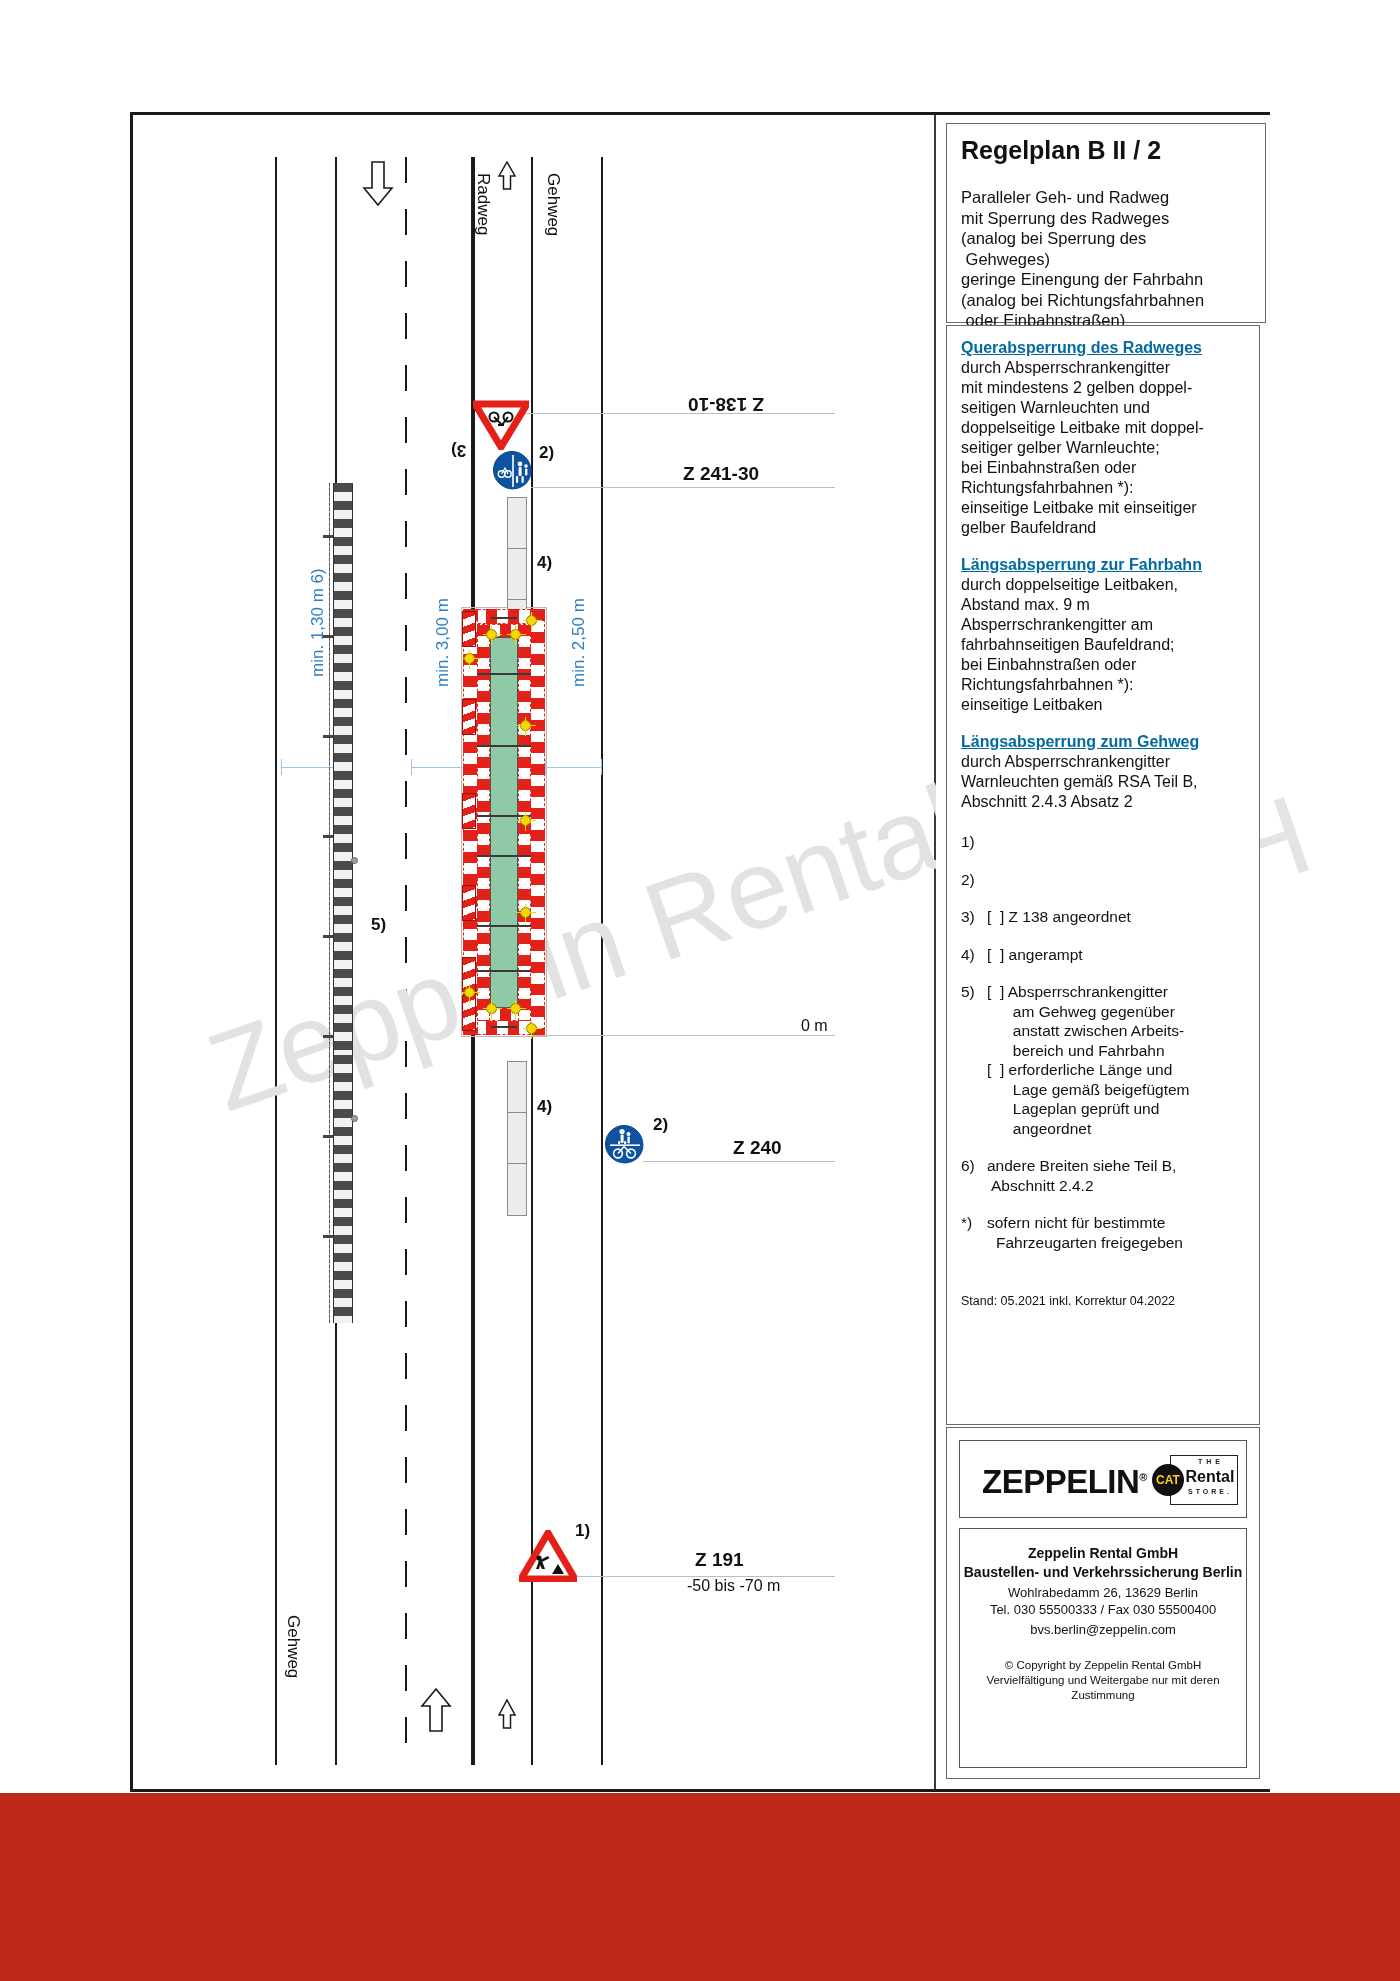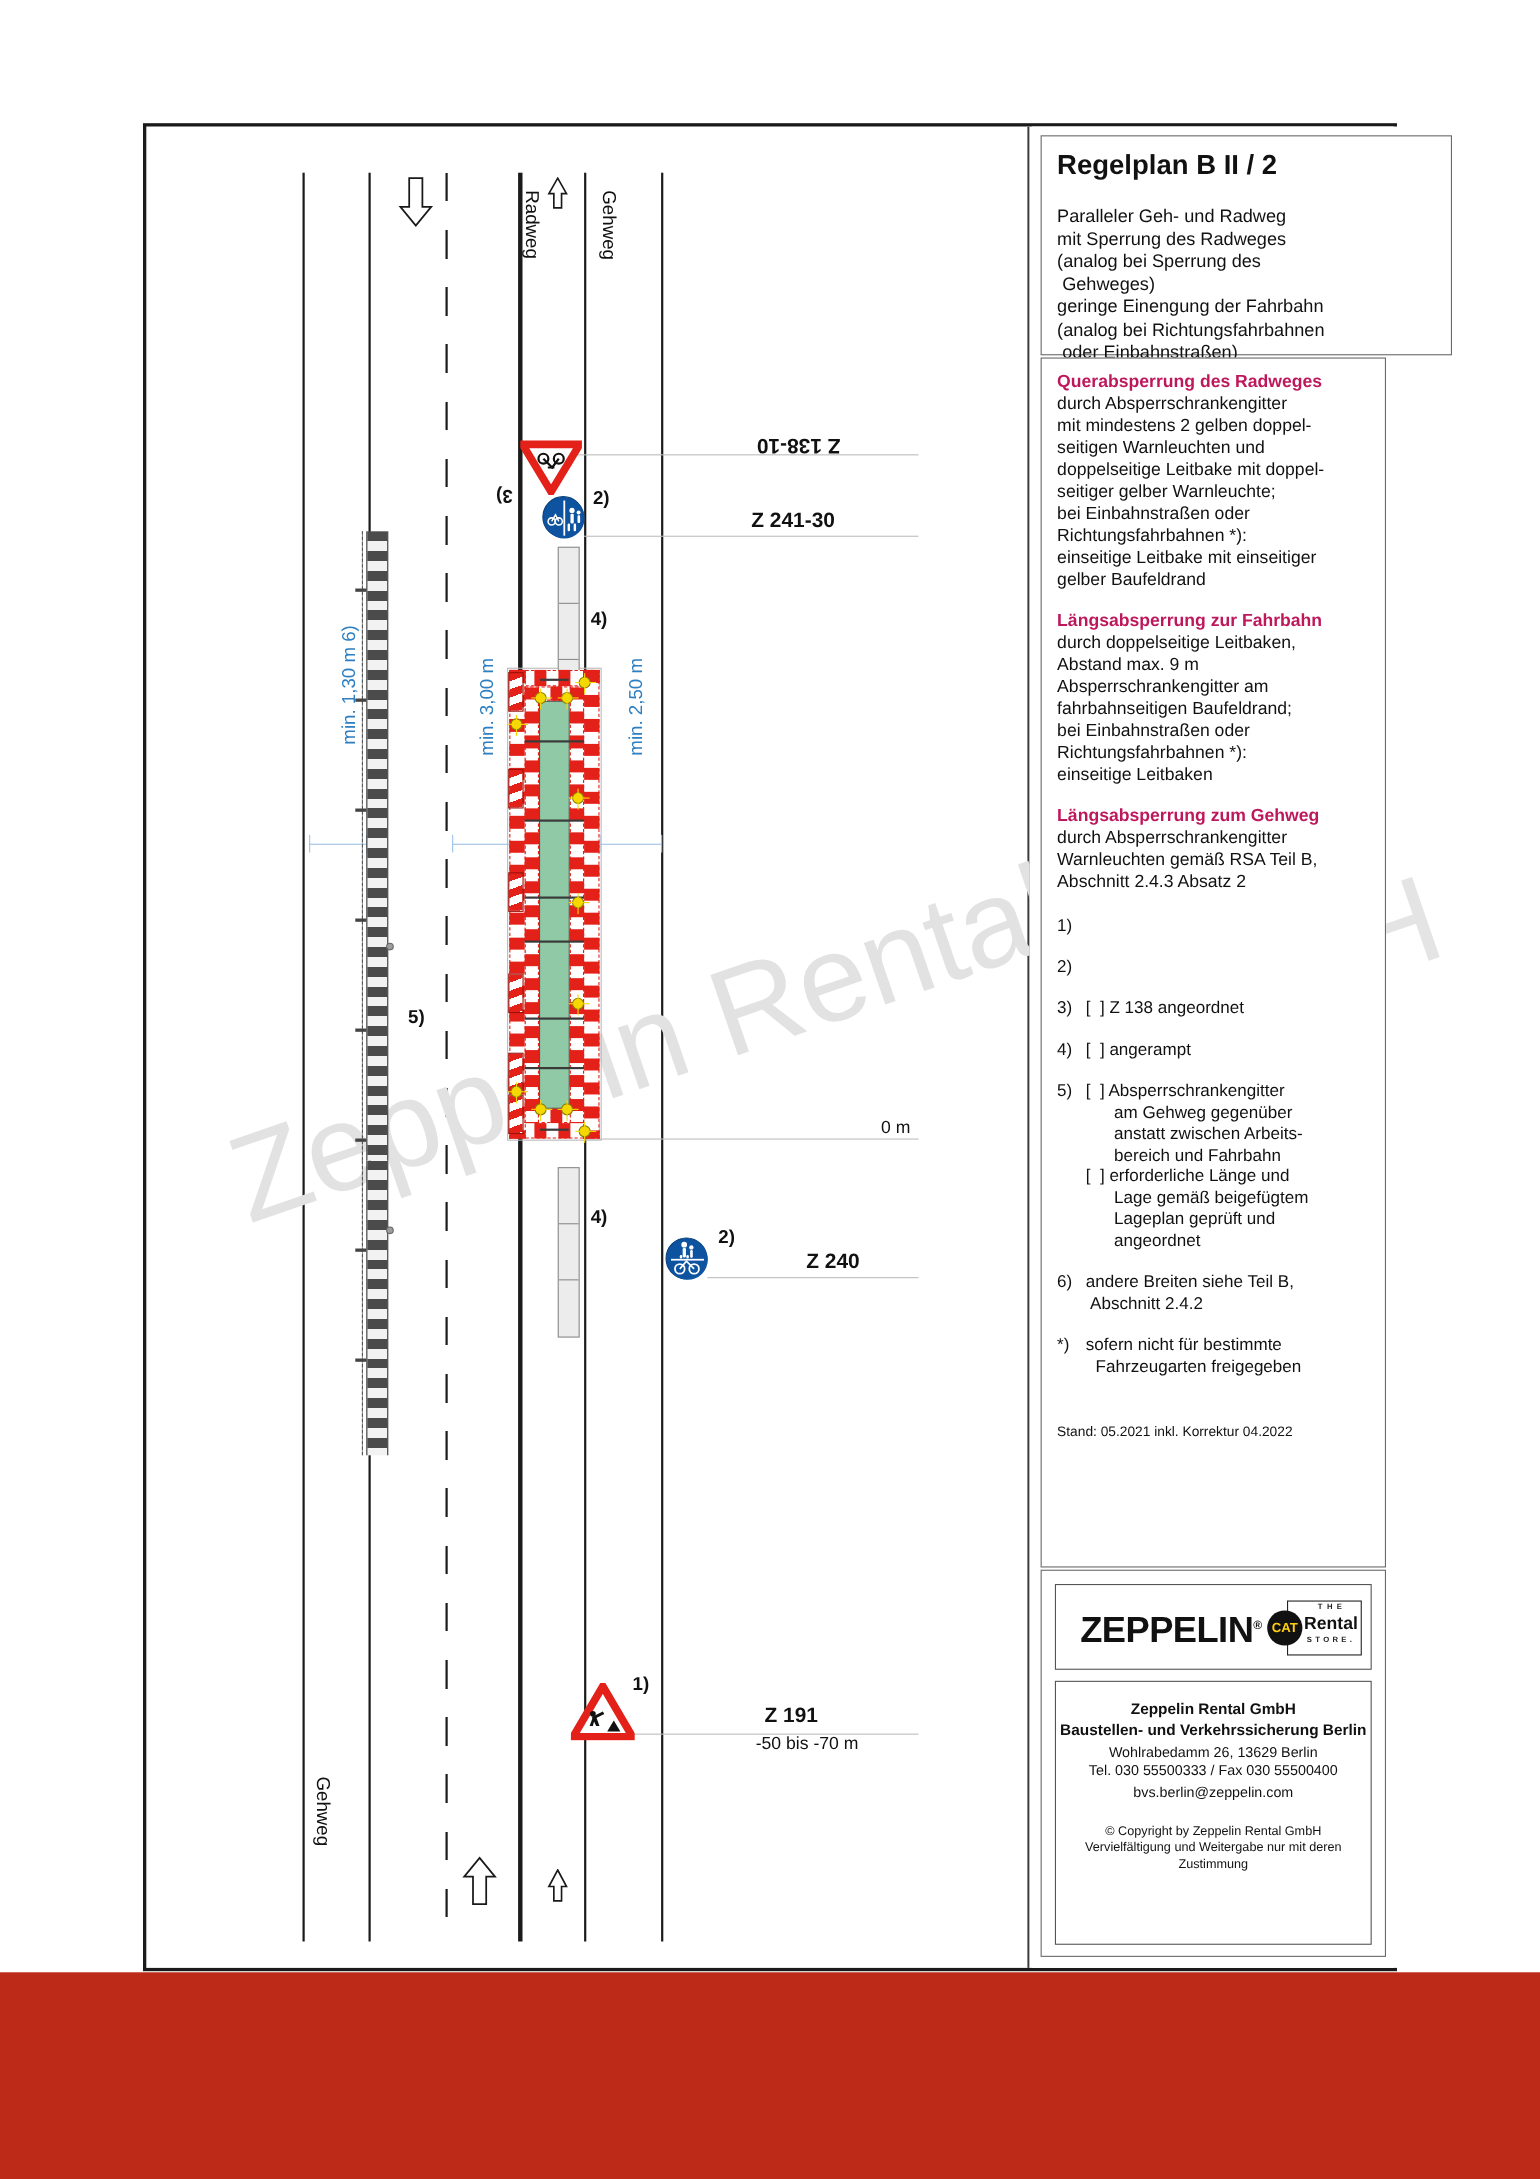--- a/index.html
+++ b/index.html
@@ -136,21 +136,21 @@
   }
 
   
   .panel {
     position:absolute; left:805px; top:0; width:332px; height:1674px;
     background:#fff;
   }
   .pbox { position:absolute; left:8px; border:1px solid #6a6a6a; background:#fff;}
   .p-title { font-size:25px; font-weight:bold; color:#111; }
   .p-sub { font-size:16.5px; color:#111; line-height:20.5px; }
-  .p-h { font-size:16px; font-weight:bold; color:#be185d; line-height:20px;}
+  .p-h { font-size:16px; font-weight:bold; color:#0369a1; line-height:20px;text-decoration:underline;}
   .p-t { font-size:16px; color:#111; line-height:20px;}
   .p-note { font-size:15.5px; color:#111; line-height:19.5px;}
   .p-stand { font-size:12.5px; color:#111;}
   .addr { text-align:center; font-size:13px; color:#111; line-height:17px;}
   .addr b { font-size:14px;}
   .addr .small { font-size:11.5px; line-height:15px;}
   .logo-zep { font-size:33px; font-weight:bold; letter-spacing:-0.5px; color:#111;}
   .logo-zep sup{ font-size:11px; vertical-align:super;}
 
   .pnl-watermark {
@@ -367,21 +367,21 @@
       </div>
       <div class="note-num" style="left:442px; top:1406px;">1)</div>
       <div class="leader" style="left:412px; top:1461px; width:290px;"></div>
       <div class="sign-lbl" style="left:562px; top:1434px;">Z 191</div>
       <div class="sign-sub" style="left:554px; top:1462px;">-50 bis -70 m</div>
     </div>
 
     <div class="panel">
       <div class="pnl-watermark">GmbH</div>
 
-      <div class="pbox" style="top:8px; width:374px; height:200px;">
+      <div class="pbox" style="top:8px; width:320px; height:200px;">
         <div class="p-title" style="margin:12px 0 0 14px;">Regelplan B II / 2</div>
         <div class="p-sub" style="margin:22px 0 0 14px;">
           <div>Paralleler Geh- und Radweg</div>
           <div>mit Sperrung des Radweges</div>
           <div>(analog bei Sperrung des</div>
           <div style="white-space:pre;"> Gehweges)</div>
           <div>geringe Einengung der Fahrbahn</div>
           <div>(analog bei Richtungsfahrbahnen</div>
           <div style="white-space:pre;"> oder Einbahnstraßen)</div>
         </div>

